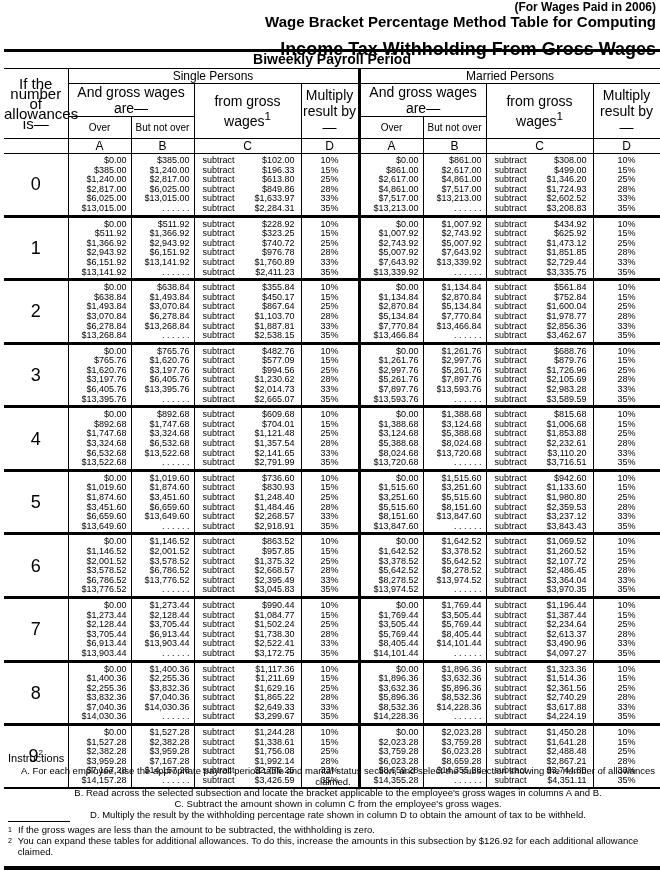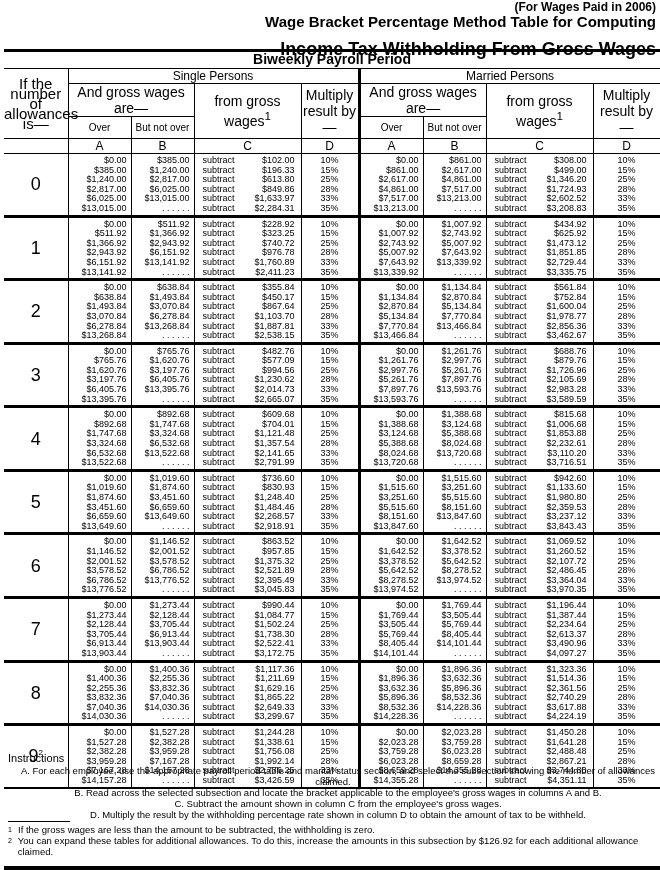--- a/index.html
+++ b/index.html
@@ -733,21 +733,21 @@
           <div class="cline">
             <span>subtract</span>
             <span>$957.85</span>
           </div>
           <div class="cline">
             <span>subtract</span>
             <span>$1,375.32</span>
           </div>
           <div class="cline">
             <span>subtract</span>
-            <span>$2,521.89</span>
+            <span>$2,668.57</span>
           </div>
           <div class="cline">
             <span>subtract</span>
             <span>$2,395.49</span>
           </div>
           <div class="cline">
             <span>subtract</span>
             <span>$3,045.83</span>
           </div>
         </td>

